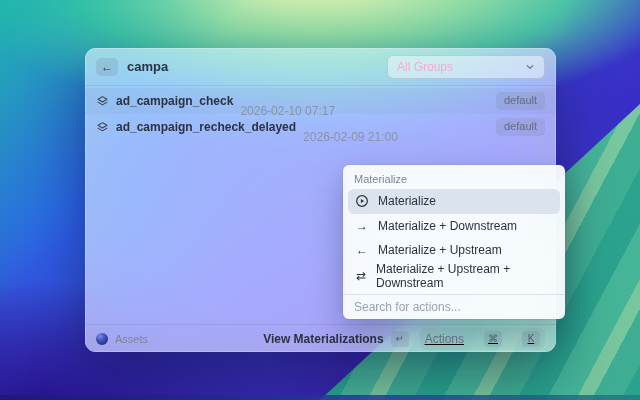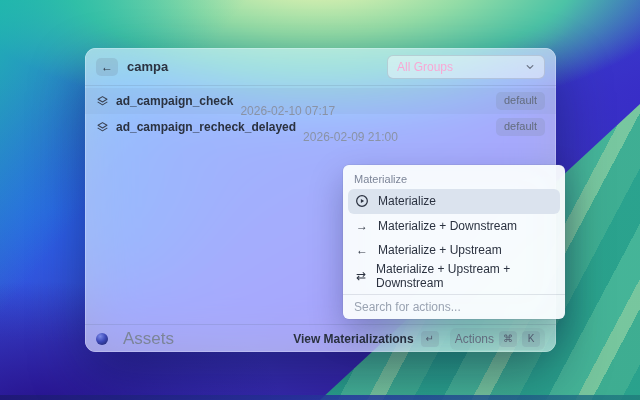--- a/index.html
+++ b/index.html
@@ -57,27 +57,27 @@
   .row .spacer, .spacer { flex:1; }
   .badge { font-size:11px; color:#636c7d; background:rgba(125,136,158,0.22);
     border-radius:5px; padding:2px 8px; line-height:1.2;margin-left:17px; }
 
   .body-space { flex:1; }
 
   .footer { height:28px; flex:0 0 28px; border-top:1px solid rgba(90,100,125,0.16);
     display:flex; align-items:center; gap:7px; padding:0 11px; }
   .logo { width:12px; height:12px; border-radius:50%;
     background:radial-gradient(circle at 35% 28%, #7b8ae8 0%, #3d49b8 45%, #1b2060 100%); }
-  .footer .app { font-size:17px; color:#7c8598;margin-left:8px; }
+  .footer .app { font-size:11px; color:#7c8598; }
   .footer .primary { font-size:12px; font-weight:700; color:#2b3240; }
   .keycap { min-width:18px; height:16px; border-radius:4px; background:rgba(125,136,158,0.22);
     color:#5b6476; font-size:10px; display:flex; align-items:center; justify-content:center;
     padding:0 3px; }
-  .actions-group { display:flex; align-items:center; gap:5px; border-radius:6px;
-    background:rgba(125,136,158,0.12); padding:3px 5px; margin-left:4px; }
+  .actions-group { display:flex; align-items:center; gap:20px; border-radius:6px;
+    background:rgba(125,136,158,0.12); padding:3px 5px; margin-left:4px;text-decoration:underline; }
   .actions-group .lbl { font-size:12px; color:#6e7787; }
 
   
   .popup { position:absolute; left:258px; top:117px; width:222px; height:154px;
     border-radius:6px; background:rgba(249,252,254,0.95);
     backdrop-filter: blur(18px);
     box-shadow: 0 14px 34px rgba(8,16,50,0.28), 0 0 0 0.5px rgba(110,122,145,0.25);
     display:flex; flex-direction:column; overflow:hidden; }
   .popup-header { font-size:11px; color:#7c8598; padding:8px 11px 4px; }
   .popup-item { height:26px; margin:0 5px; border-radius:6px; display:flex; align-items:center;

